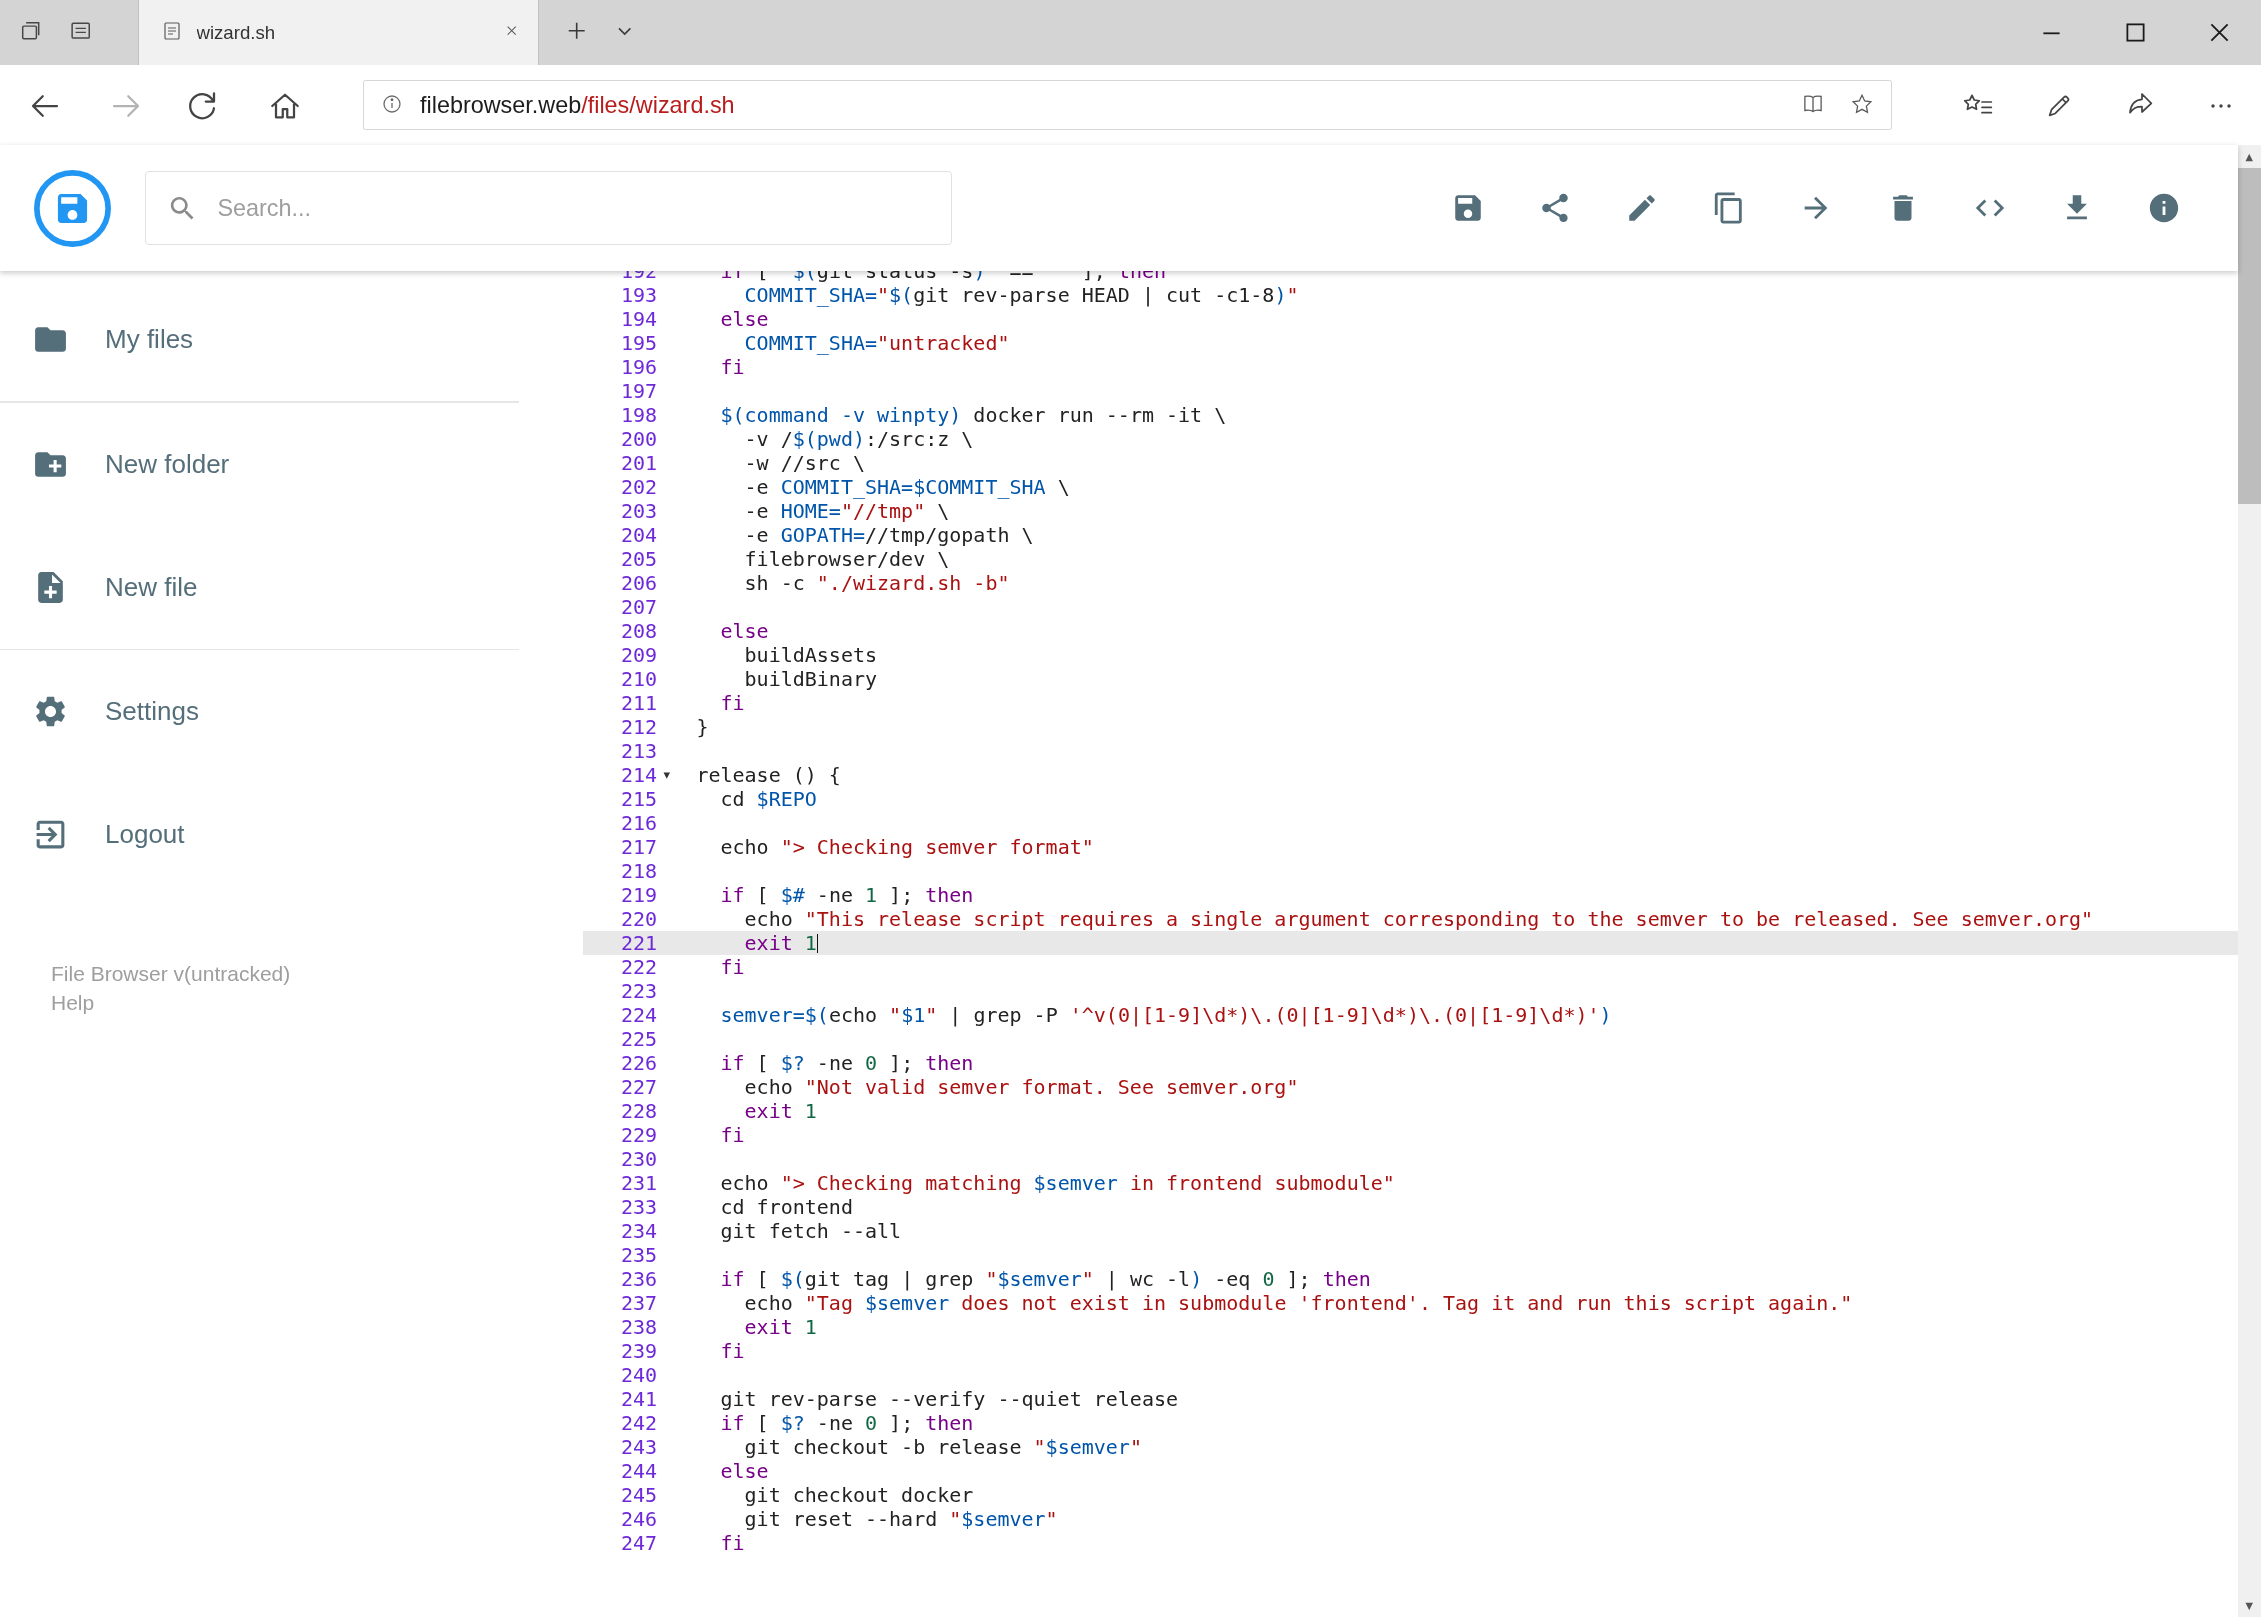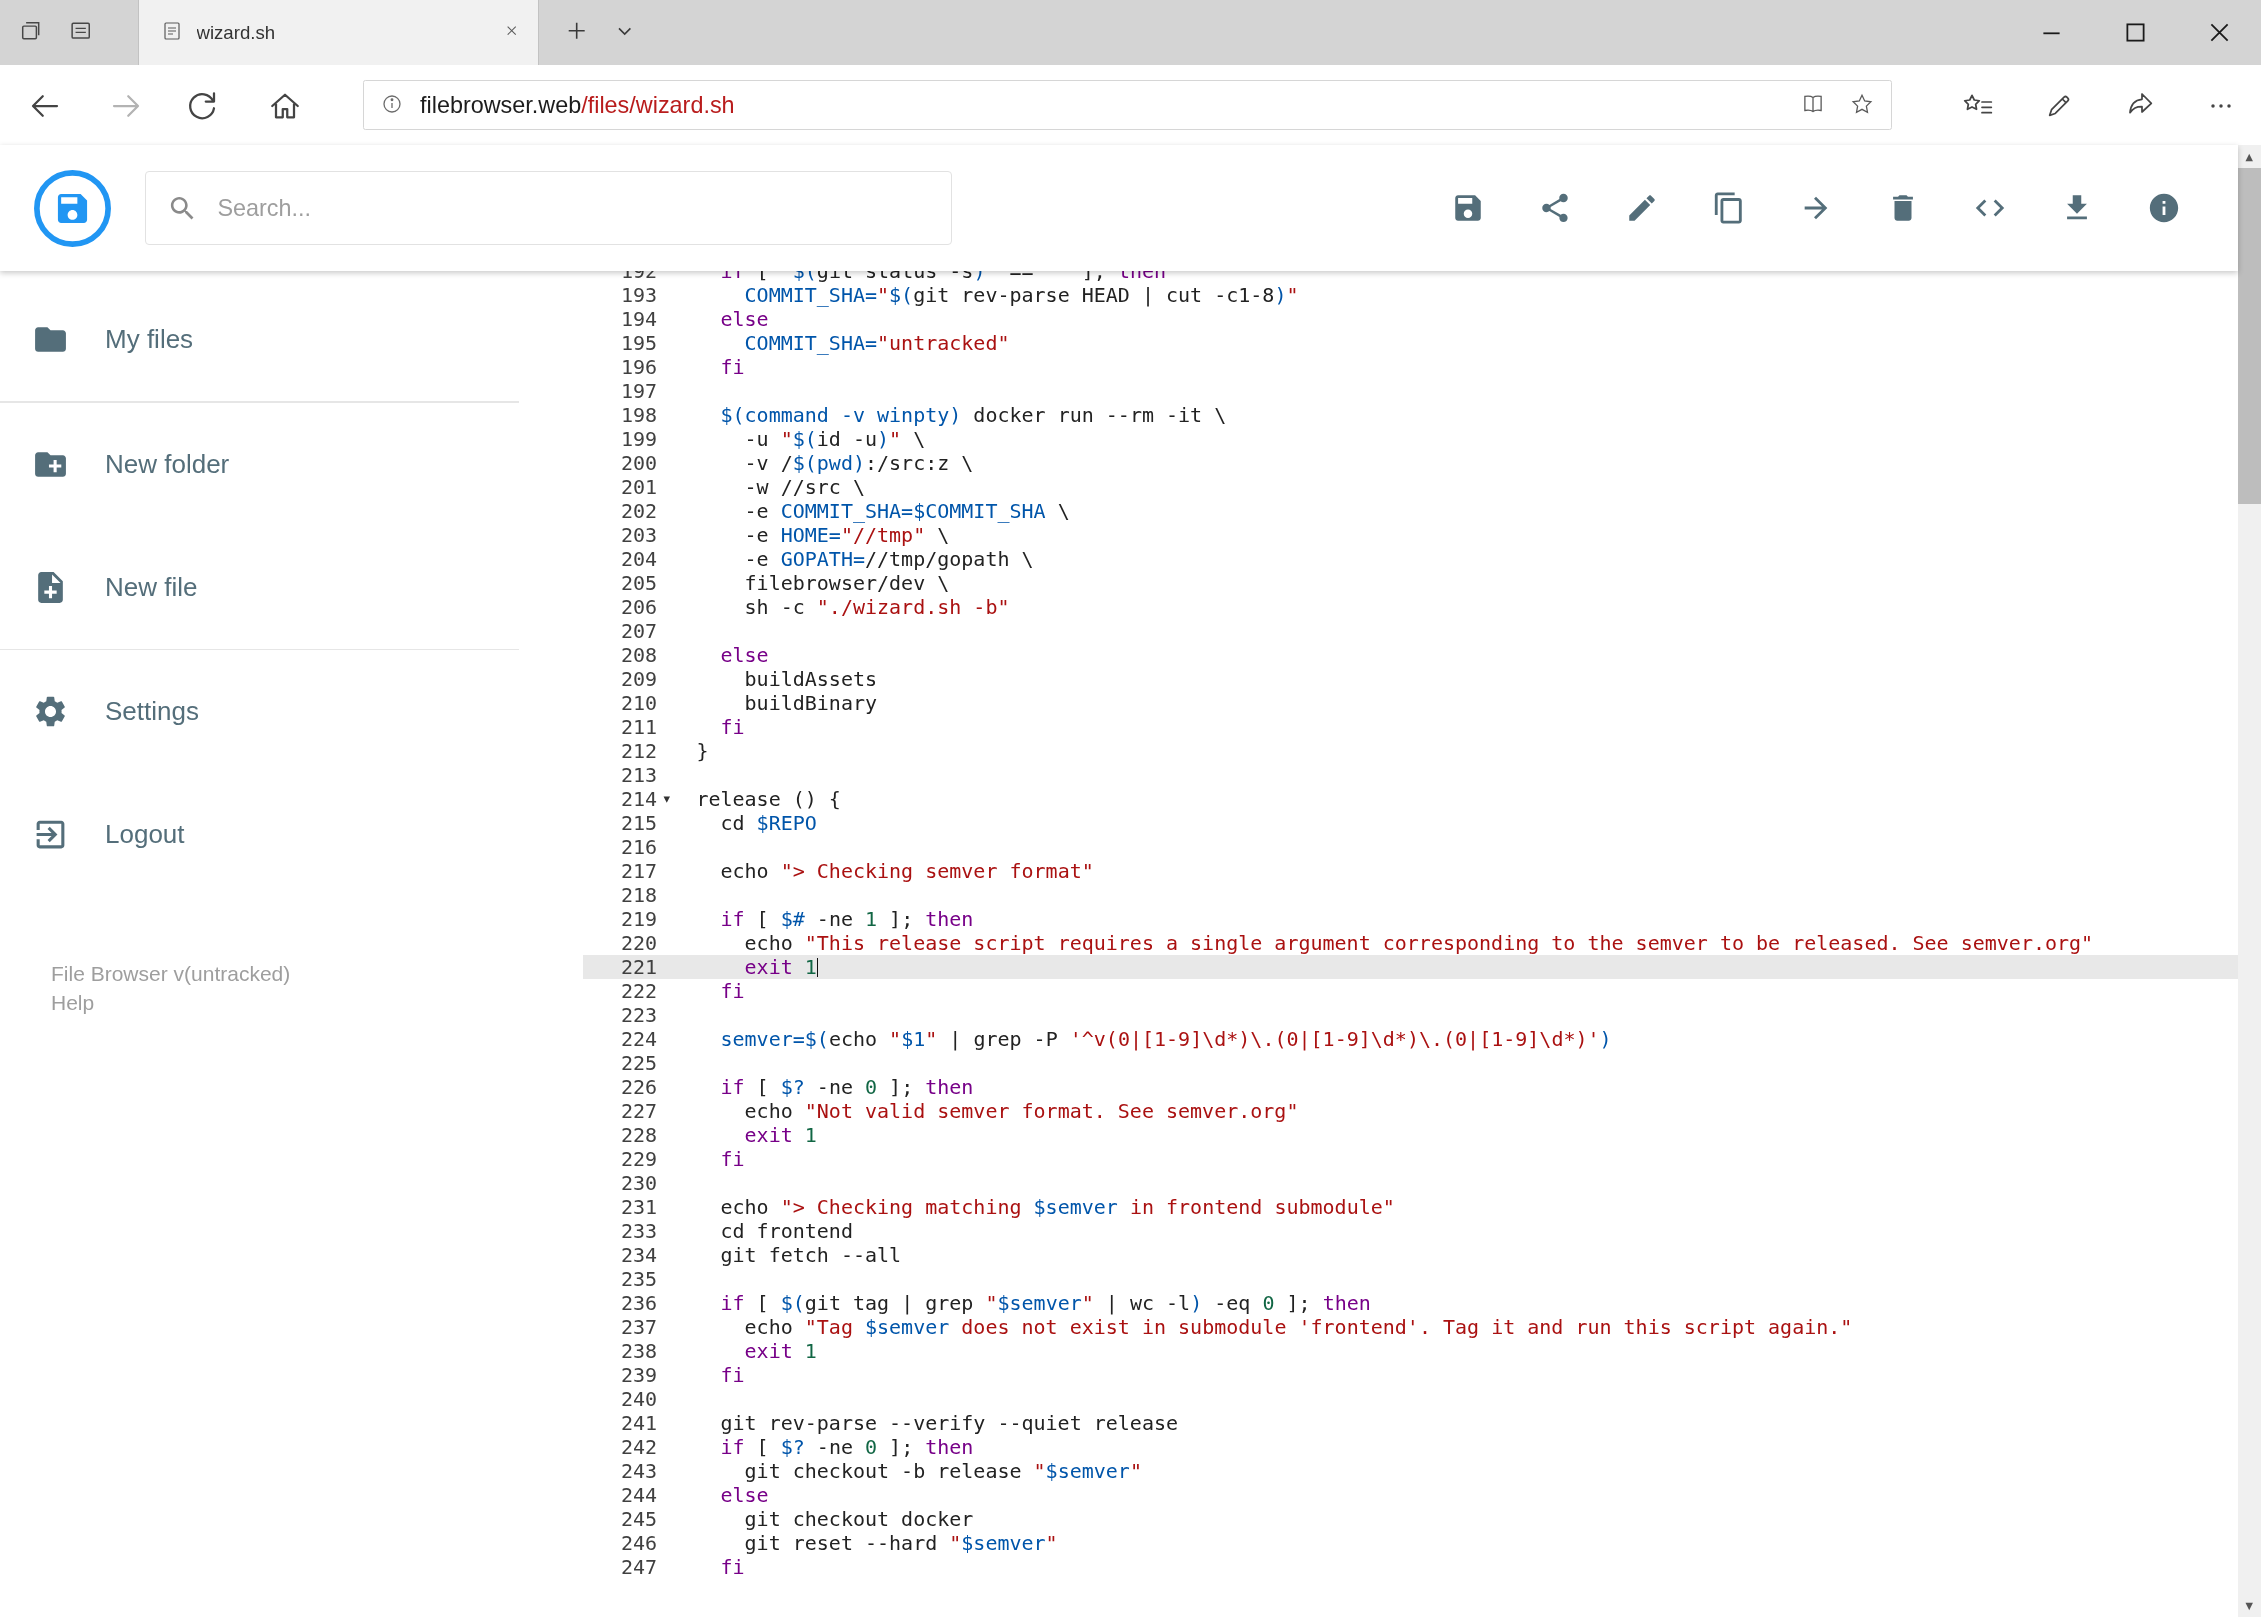--- a/index.html
+++ b/index.html
@@ -70,21 +70,21 @@
   .side-item svg{width:37px;height:37px;fill:#546e7a;flex:none;}
   .side-divider{height:1.6px;background:#e6e6e6;width:100%;}
   .side-footer{position:absolute;top:688px;left:51px;font-size:21px;color:#9e9e9e;line-height:29px;}
 
   
   .editor{position:absolute;left:583px;top:126px;width:1655px;height:1346px;overflow:hidden;
     font-family:"DejaVu Sans Mono",monospace;font-size:20px;}
   .code-lines{margin-top:-12px;}
   .line{display:flex;height:24px;line-height:24px;white-space:pre;}
   .line.active{background:#e8e8e8;}
-  .ln{width:74px;flex:none;text-align:right;color:#404040;}
+  .ln{width:74px;flex:none;text-align:right;color:#6d28d9;}
   .fold{width:19.4px;flex:none;text-align:center;color:#333;font-size:13px;line-height:24px;
     font-family:"DejaVu Sans",sans-serif;}
   .code{padding-left:20px;color:var(--tk-plain,#222);}
   .tk-k{color:var(--tk-keyword,#708);}
   .tk-v{color:var(--tk-variable,#05a);}
   .tk-s{color:var(--tk-string,#a11);}
   .tk-n{color:var(--tk-number,#164);}
   .cursor{display:inline-block;width:1.6px;height:19.4px;background:#111;vertical-align:-3.2px;}
 
   
@@ -350,21 +350,20 @@
 
     <main class="editor">
       <div class="code-lines">
           <div class="line"><span class="ln">192</span><span class="fold"></span><span class="code"><span>  </span><span class="tk-k">if</span><span> [ </span><span class="tk-s">"</span><span class="tk-v">$(</span><span>git status -s</span><span class="tk-v">)</span><span class="tk-s">"</span><span> == </span><span class="tk-s">""</span><span> ]; </span><span class="tk-k">then</span></span></div>
           <div class="line"><span class="ln">193</span><span class="fold"></span><span class="code"><span>    </span><span class="tk-v">COMMIT_SHA=</span><span class="tk-s">"</span><span class="tk-v">$(</span><span>git rev-parse HEAD | cut -c1-8</span><span class="tk-v">)</span><span class="tk-s">"</span></span></div>
           <div class="line"><span class="ln">194</span><span class="fold"></span><span class="code"><span>  </span><span class="tk-k">else</span></span></div>
           <div class="line"><span class="ln">195</span><span class="fold"></span><span class="code"><span>    </span><span class="tk-v">COMMIT_SHA=</span><span class="tk-s">"untracked"</span></span></div>
           <div class="line"><span class="ln">196</span><span class="fold"></span><span class="code"><span>  </span><span class="tk-k">fi</span></span></div>
           <div class="line"><span class="ln">197</span><span class="fold"></span><span class="code"></span></div>
           <div class="line"><span class="ln">198</span><span class="fold"></span><span class="code"><span>  </span><span class="tk-v">$(command -v winpty)</span><span> docker run --rm -it \</span></span></div>
-          <div class="line"><span class="ln">199</span><span class="fold"></span><span class="code"><span>    -u </span><span class="tk-s">"</span><span class="tk-v">$(</span><span>id -u</span><span class="tk-v">)</span><span class="tk-s">"</span><span> \</span></span></div>
           <div class="line"><span class="ln">200</span><span class="fold"></span><span class="code"><span>    -v /</span><span class="tk-v">$(pwd)</span><span>:/src:z \</span></span></div>
           <div class="line"><span class="ln">201</span><span class="fold"></span><span class="code"><span>    -w //src \</span></span></div>
           <div class="line"><span class="ln">202</span><span class="fold"></span><span class="code"><span>    -e </span><span class="tk-v">COMMIT_SHA=$COMMIT_SHA</span><span> \</span></span></div>
           <div class="line"><span class="ln">203</span><span class="fold"></span><span class="code"><span>    -e </span><span class="tk-v">HOME=</span><span class="tk-s">"//tmp"</span><span> \</span></span></div>
           <div class="line"><span class="ln">204</span><span class="fold"></span><span class="code"><span>    -e </span><span class="tk-v">GOPATH=</span><span>//tmp/gopath \</span></span></div>
           <div class="line"><span class="ln">205</span><span class="fold"></span><span class="code"><span>    filebrowser/dev \</span></span></div>
           <div class="line"><span class="ln">206</span><span class="fold"></span><span class="code"><span>    sh -c </span><span class="tk-s">"./wizard.sh -b"</span></span></div>
           <div class="line"><span class="ln">207</span><span class="fold"></span><span class="code"></span></div>
           <div class="line"><span class="ln">208</span><span class="fold"></span><span class="code"><span>  </span><span class="tk-k">else</span></span></div>
           <div class="line"><span class="ln">209</span><span class="fold"></span><span class="code"><span>    buildAssets</span></span></div>

